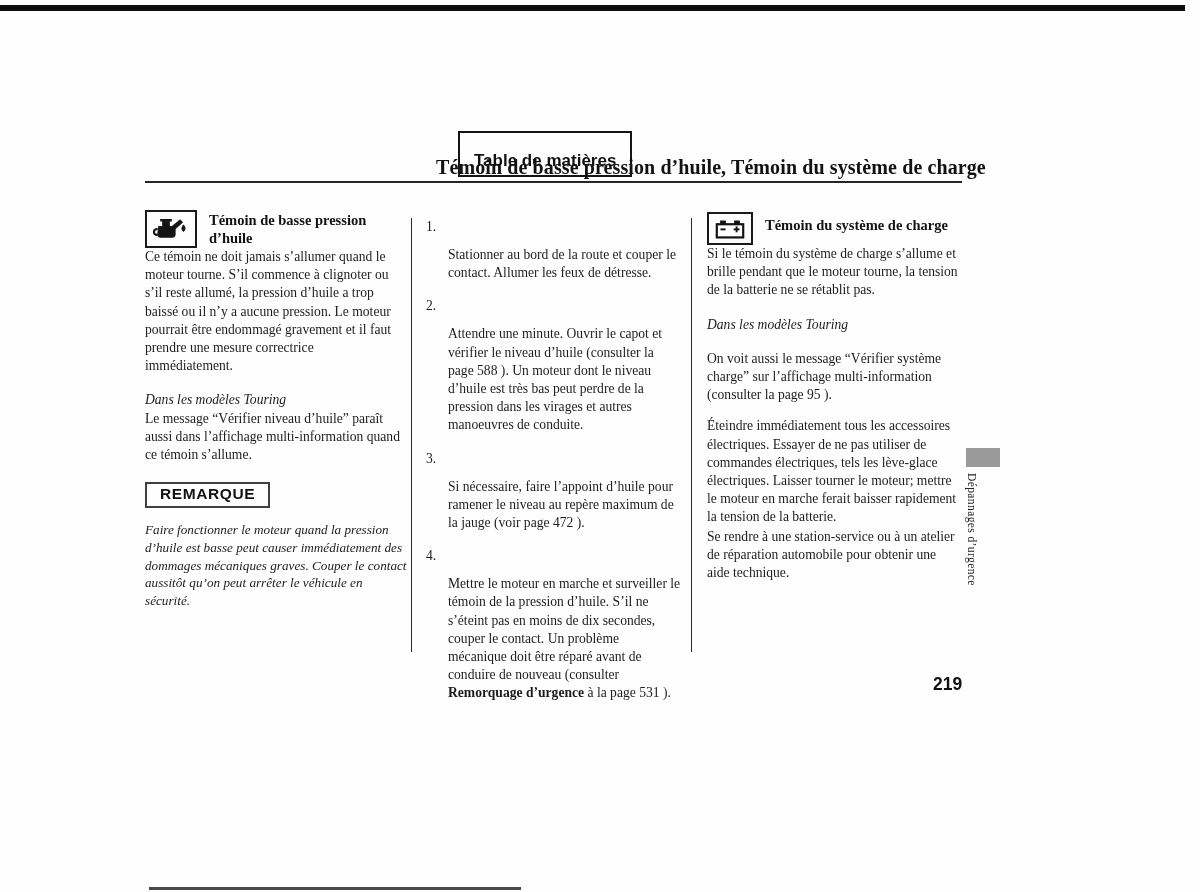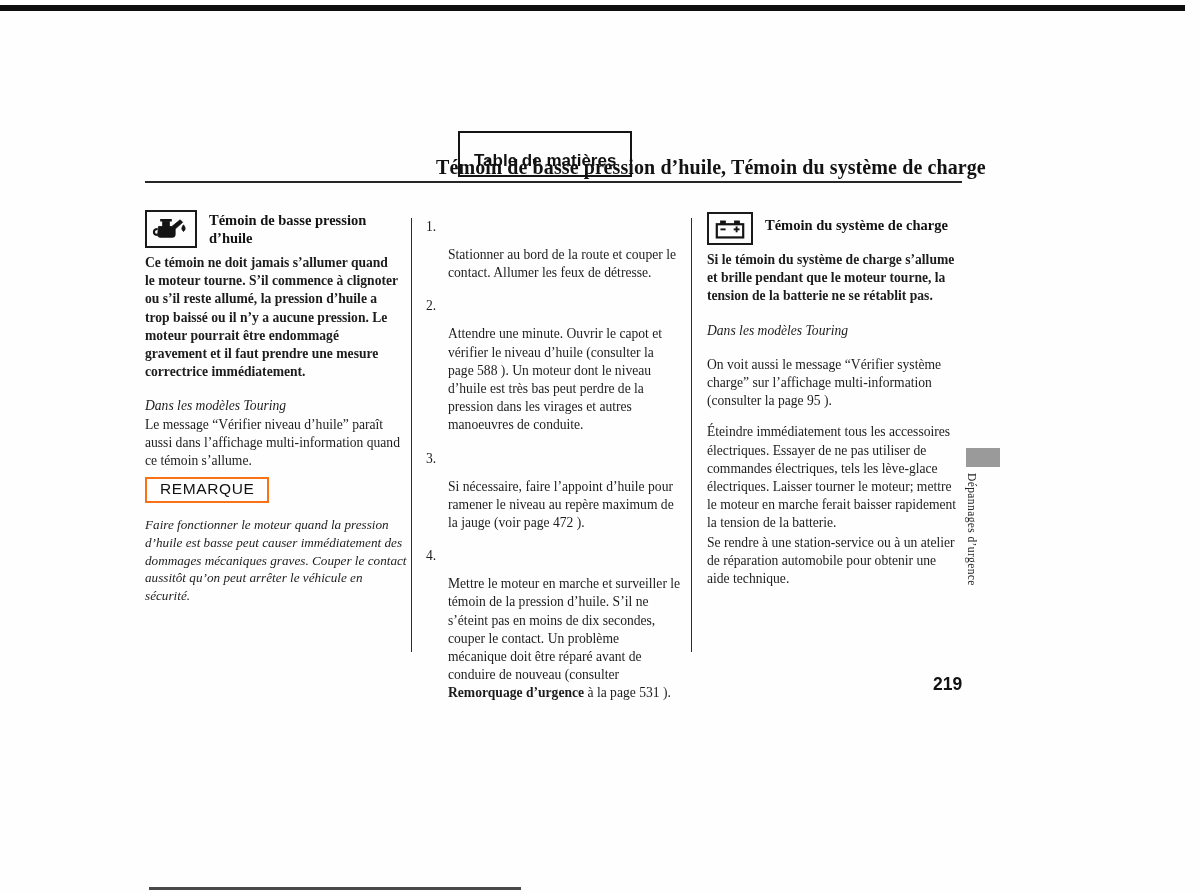--- a/index.html
+++ b/index.html
@@ -38,26 +38,26 @@
   }
   .icon-box.oil{width:48px;height:34px;}
   .icon-box.bat{width:42px;height:29px;margin-top:2px;}
   .col-head h3{
     margin:0 0 0 12px;padding-top:2px;
     font-size:14.5px;line-height:17.5px;font-weight:bold;color:#121212;
   }
   .col-head.charge h3{padding-top:7px;white-space:nowrap;}
 
   p{margin:0;}
-  .intro{margin-top:6px;font-weight:bold;}
+  .intro{}
   .touring-label{font-style:italic;margin-top:16px;}
   .remarque{
-    display:inline-block;margin-top:7px;
-    border:2px solid #f97316;padding:1px 13px 3px 13px;
-    font-family:"Liberation Sans",sans-serif;font-weight:normal;font-size:15.5px;
+    display:inline-block;margin-top:18px;
+    border:2px solid #404040;padding:1px 13px 3px 13px;
+    font-family:"Liberation Sans",sans-serif;font-weight:bold;font-size:15.5px;
     letter-spacing:0.6px;color:#111;
   }
   .note{font-style:italic;margin-top:13px;font-size:13.2px;line-height:17.6px;width:262px;}
 
   .steps{padding-top:8px;}
   .step{display:flex;margin-bottom:15px;}
   .step .num{width:22px;flex:none;}
   .step .txt{flex:1;margin-top:28px;}
   .step .txt b{font-weight:bold;}
 

